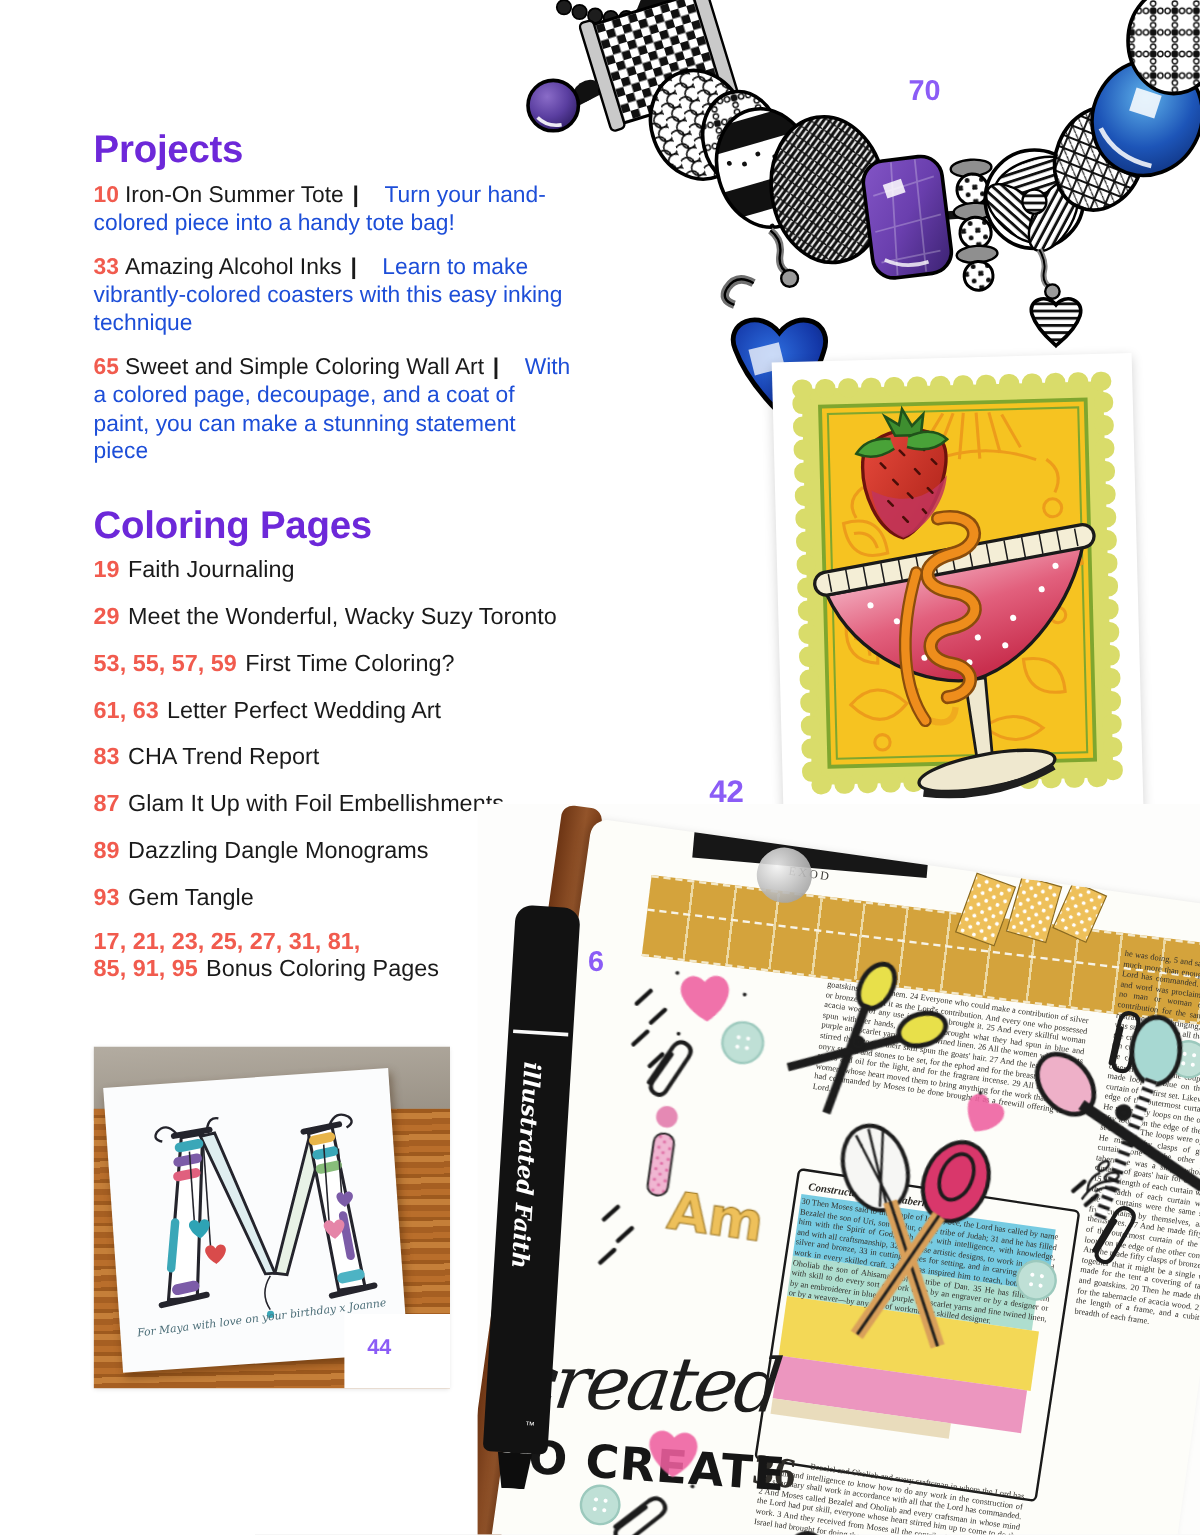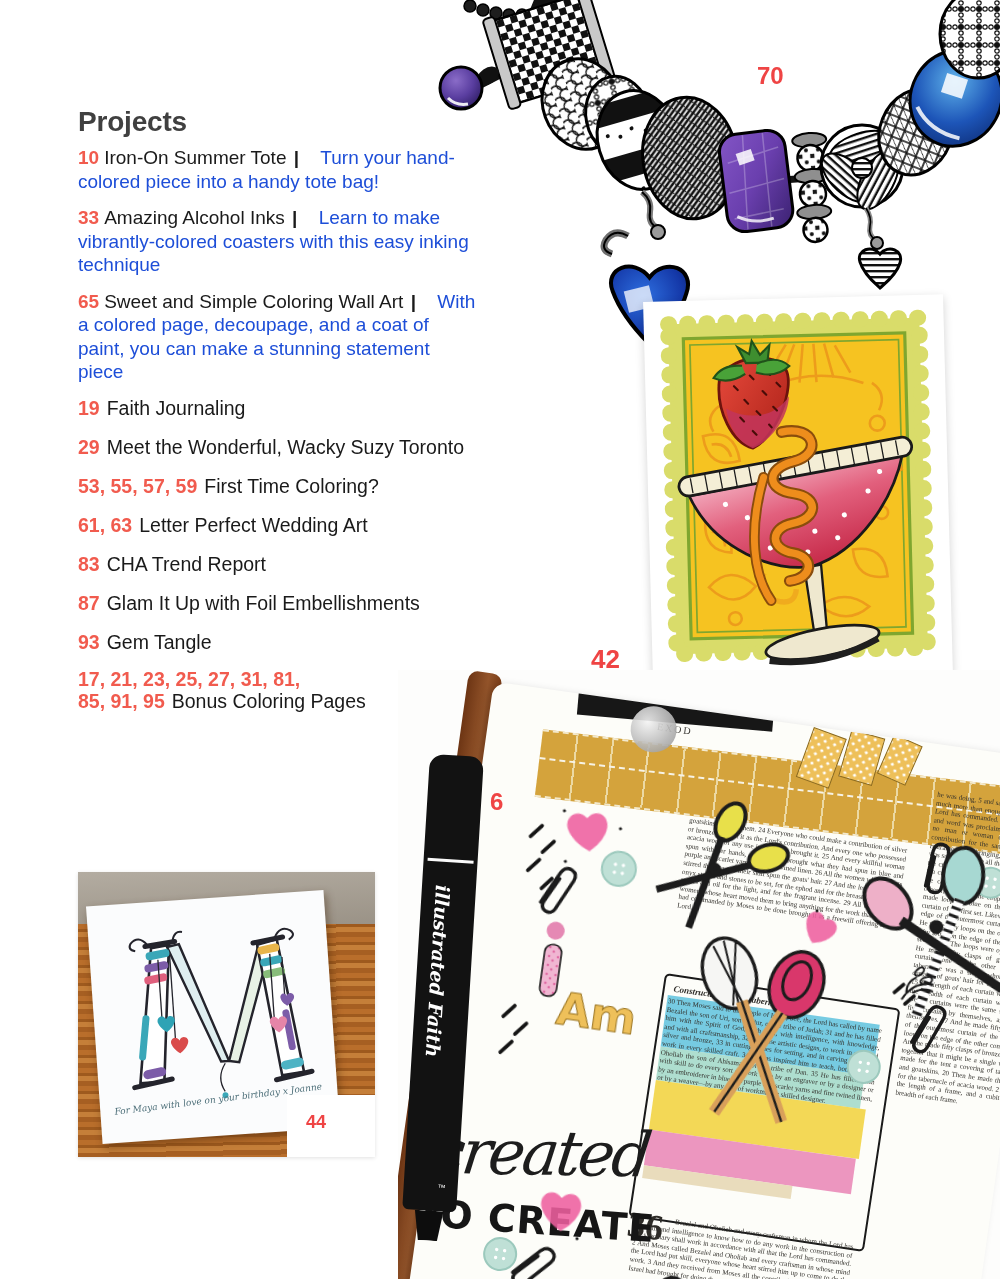--- a/index.html
+++ b/index.html
@@ -1,31 +1,31 @@
 <!DOCTYPE html>
 <html><head>
 <meta charset="utf-8">
 <style>
   html,body{margin:0;padding:0;background:#e8e8e8;}
   .page{position:relative;width:1000px;height:1279px;background:#ffffff;overflow:hidden;
         font-family:"Liberation Sans",sans-serif;color:#262626;}
   
   .toc{position:absolute;left:78px;top:106px;width:402px;}
-  .sec-head{font-size:28px;font-weight:bold;color:#404040;letter-spacing:-0.2px;margin:0 0 8px 0;}
+  .sec-head{font-size:32px;font-weight:bold;color:#6d28d9;letter-spacing:-0.2px;margin:0 0 8px 0;}
   .proj-entry{font-size:19px;line-height:23.5px;margin:0 0 13px 0;color:#2b2b2b;}
   .num{color:#f15b4e;font-weight:bold;}
   .ttl{font-weight:normal;color:#1a1a1a;margin-left:5px;}
   .bar{font-weight:bold;color:#1a1a1a;margin-left:2px;}
   .desc{color:#1d4ed8;margin-left:16px;}
   .cp-head{margin-top:30px;}
   .cp-entry{font-size:19.5px;line-height:23px;margin:0 0 16px 0;font-weight:bold;color:#1a1a1a;}
   .cp-entry .ttl{margin-left:7px;}
   .bonus{line-height:22px;margin-top:-2px;}
   .bonus-ttl{margin-left:42px;}
-  .plabel{position:absolute;font-weight:bold;color:#ef4444;font-family:"Liberation Sans",sans-serif;}
+  .plabel{position:absolute;font-weight:bold;color:#8b5cf6;font-family:"Liberation Sans",sans-serif;}
   
   .necklace{position:absolute;left:430px;top:0;width:570px;height:345px;}
   
   .daq-card{position:absolute;left:648px;top:298px;width:300px;height:380px;background:#fff;
             transform:rotate(-1.5deg);box-shadow:0 3px 10px rgba(0,0,0,0.18);}
   .daq-card svg{position:absolute;left:9px;top:8px;}
   
   .mono-photo{position:absolute;left:78px;top:872px;width:297px;height:285px;overflow:hidden;box-shadow:0 1px 4px rgba(0,0,0,0.12);}
   .wall{position:absolute;left:0;top:0;width:100%;height:62px;background:linear-gradient(176deg,#b3aca1,#978f83);}
   .wood{position:absolute;left:0;top:52px;width:100%;height:233px;
@@ -89,27 +89,29 @@
 
 <div class="page">
 
   <div class="toc">
     <h2 class="sec-head">Projects</h2>
 
     <p class="proj-entry"><span class="num">10</span><span class="ttl">Iron-On Summer Tote</span> <span class="bar">|</span> <span class="desc">Turn your hand-colored piece into a handy tote bag!</span></p>
     <p class="proj-entry"><span class="num">33</span><span class="ttl">Amazing Alcohol Inks</span> <span class="bar">|</span> <span class="desc">Learn to make vibrantly-colored coasters with this easy inking technique</span></p>
     <p class="proj-entry"><span class="num">65</span><span class="ttl">Sweet and Simple Coloring Wall Art</span> <span class="bar">|</span> <span class="desc">With a colored page, decoupage, and a coat of paint, you can make a stunning statement piece</span></p>
 
+    <h2 class="sec-head cp-head">Coloring Pages</h2>
 
     <p class="cp-entry"><span class="num">19</span><span class="ttl">Faith Journaling</span></p>
     <p class="cp-entry"><span class="num">29</span><span class="ttl">Meet the Wonderful, Wacky Suzy Toronto</span></p>
     <p class="cp-entry"><span class="num">53, 55, 57, 59</span><span class="ttl">First Time Coloring?</span></p>
     <p class="cp-entry"><span class="num">61, 63</span><span class="ttl">Letter Perfect Wedding Art</span></p>
     <p class="cp-entry"><span class="num">83</span><span class="ttl">CHA Trend Report</span></p>
     <p class="cp-entry"><span class="num">87</span><span class="ttl">Glam It Up with Foil Embellishments</span></p>
+    <p class="cp-entry"><span class="num">89</span><span class="ttl">Dazzling Dangle Monograms</span></p>
     <p class="cp-entry"><span class="num">93</span><span class="ttl">Gem Tangle</span></p>
 
     <div class="cp-entry bonus">
       <div><span class="num">17, 21, 23, 25, 27, 31, 81,</span></div>
       <div><span class="num">85, 91, 95</span><span class="ttl bonus-ttl">Bonus Coloring Pages</span></div>
     </div>
   </div>
 
   <svg class="necklace" viewBox="0 0 570 345" xmlns="http://www.w3.org/2000/svg">
     <defs>

